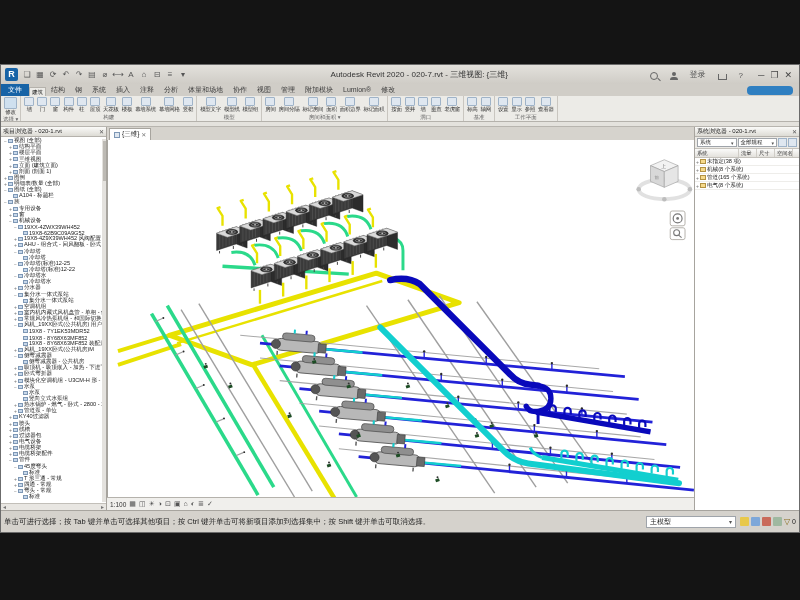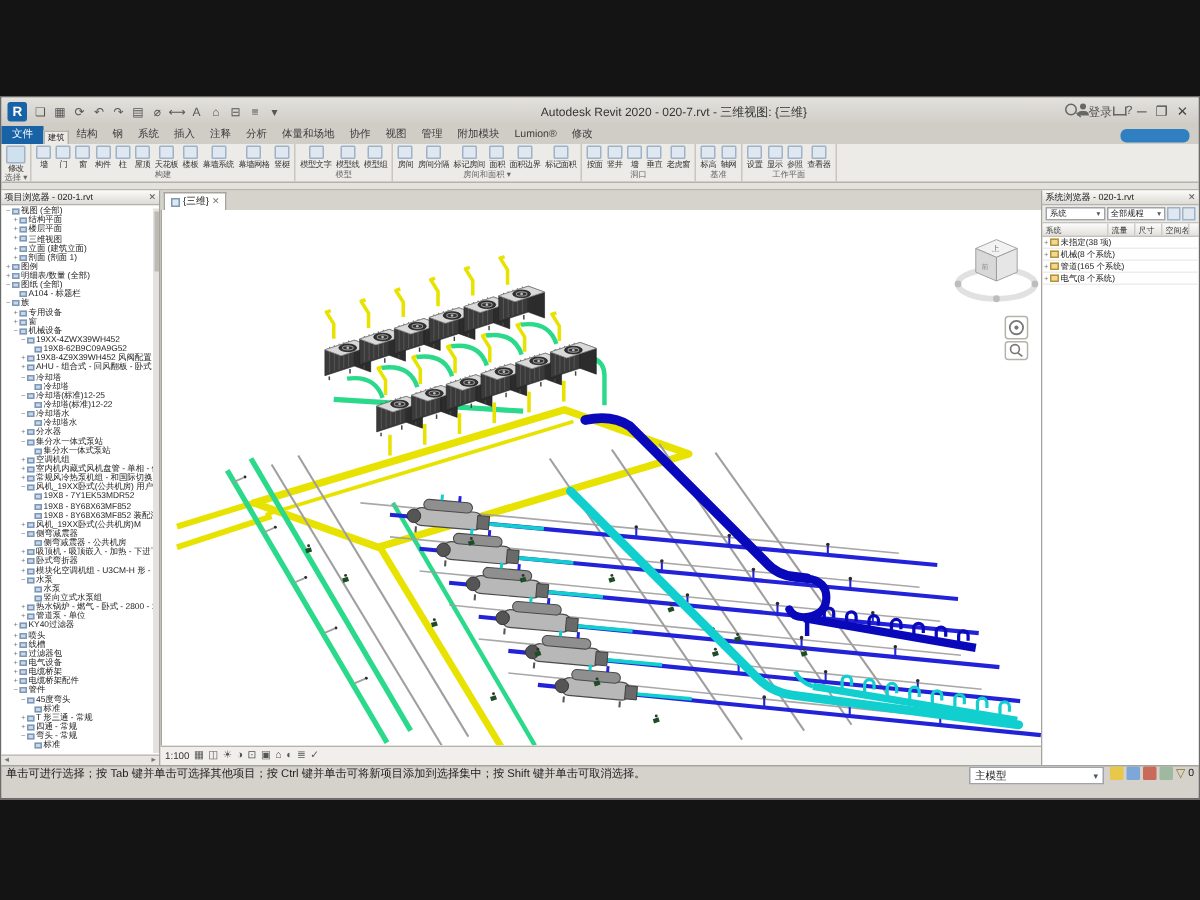--- a/index.html
+++ b/index.html
@@ -12,21 +12,21 @@
   
   .titlebar { height:19px; background:linear-gradient(#e3e1dc,#cfccc6);
     display:flex; align-items:center; padding:0 4px; font-size:8px; color:#444; }
   .rlogo { width:13px; height:13px; background:#1763a6; color:#fff; font-weight:bold;
     font-size:9px; text-align:center; line-height:13px; border-radius:2px; margin-right:3px; }
   .qat { display:flex; align-items:center; gap:1px; }
   .qat span { width:12px; height:12px; font-size:8px; line-height:12px; text-align:center;
     color:#555; }
   .title-text { flex:1; text-align:center; font-size:8px; color:#333;
     white-space:nowrap; overflow:hidden; }
-  .tb-right { display:flex; align-items:flex-start; gap:0; color:#555; font-size:8px; }
+  .tb-right { display:flex; align-items:flex-end; gap:12px; color:#555; font-size:8px; }
   .ico-search { width:8px; height:8px; border:1.2px solid #666; border-radius:50%; position:relative; }
   .ico-search::after { content:""; position:absolute; left:6px; top:6px; width:4px; height:1.2px;
     background:#666; transform:rotate(45deg); }
   .ico-person { width:8px; height:8px; position:relative; }
   .ico-person::before { content:""; position:absolute; left:2px; top:0; width:4px; height:4px;
     border-radius:50%; background:#666; }
   .ico-person::after { content:""; position:absolute; left:0; top:4.5px; width:8px; height:3.5px;
     border-radius:3px 3px 0 0; background:#666; }
   .ico-cart { width:9px; height:6px; border:1.1px solid #666; border-top:none; position:relative; margin-top:2px; }
   .win-btns span { padding:0 3px; font-size:9px; color:#444; }
@@ -87,21 +87,21 @@
     display:flex; align-items:center; gap:2px; font-size:6.5px; color:#222; padding:0 4px; }
   .vtab .x { color:#777; font-size:6px; }
   .vt-ic { width:6px; height:6px; border:1px solid #7d97b5; background:#dfe7f0; }
   .canvas { flex:1; background:#ffffff; position:relative; overflow:hidden; border-left:1px solid #a7a49e; }
   .viewbar { height:13px; background:#f0efec; border-top:1px solid #b5b2ac; display:flex;
     align-items:center; gap:3px; padding:0 3px; font-size:6.5px; color:#333; }
   .viewbar .vic { font-size:7px; color:#555; line-height:10px; }
 
   
   .statusbar { height:22px; background:#d5d2cc; border-top:1px solid #a7a49e; display:flex;
-    align-items:flex-start; font-size:7.5px; color:#222; padding:0 3px; gap:4px; }
+    align-items:center; font-size:7.5px; color:#222; padding:0 3px; gap:4px; }
   .sb-hint { white-space:nowrap; overflow:hidden; flex:1; }
   .sb-sel { width:90px; height:12px; background:#fff; border:1px solid #9fa4aa; font-size:7px;
     display:flex; align-items:center; padding:0 3px; color:#222; }
   .sb-ics { display:flex; gap:2px; align-items:center; }
   .sb-ics b { width:9px; height:9px; display:block; border-radius:1px; }
   .funnel { color:#8a6d1f; font-size:8px; }
 </style>
 </head>
 <body>
 

